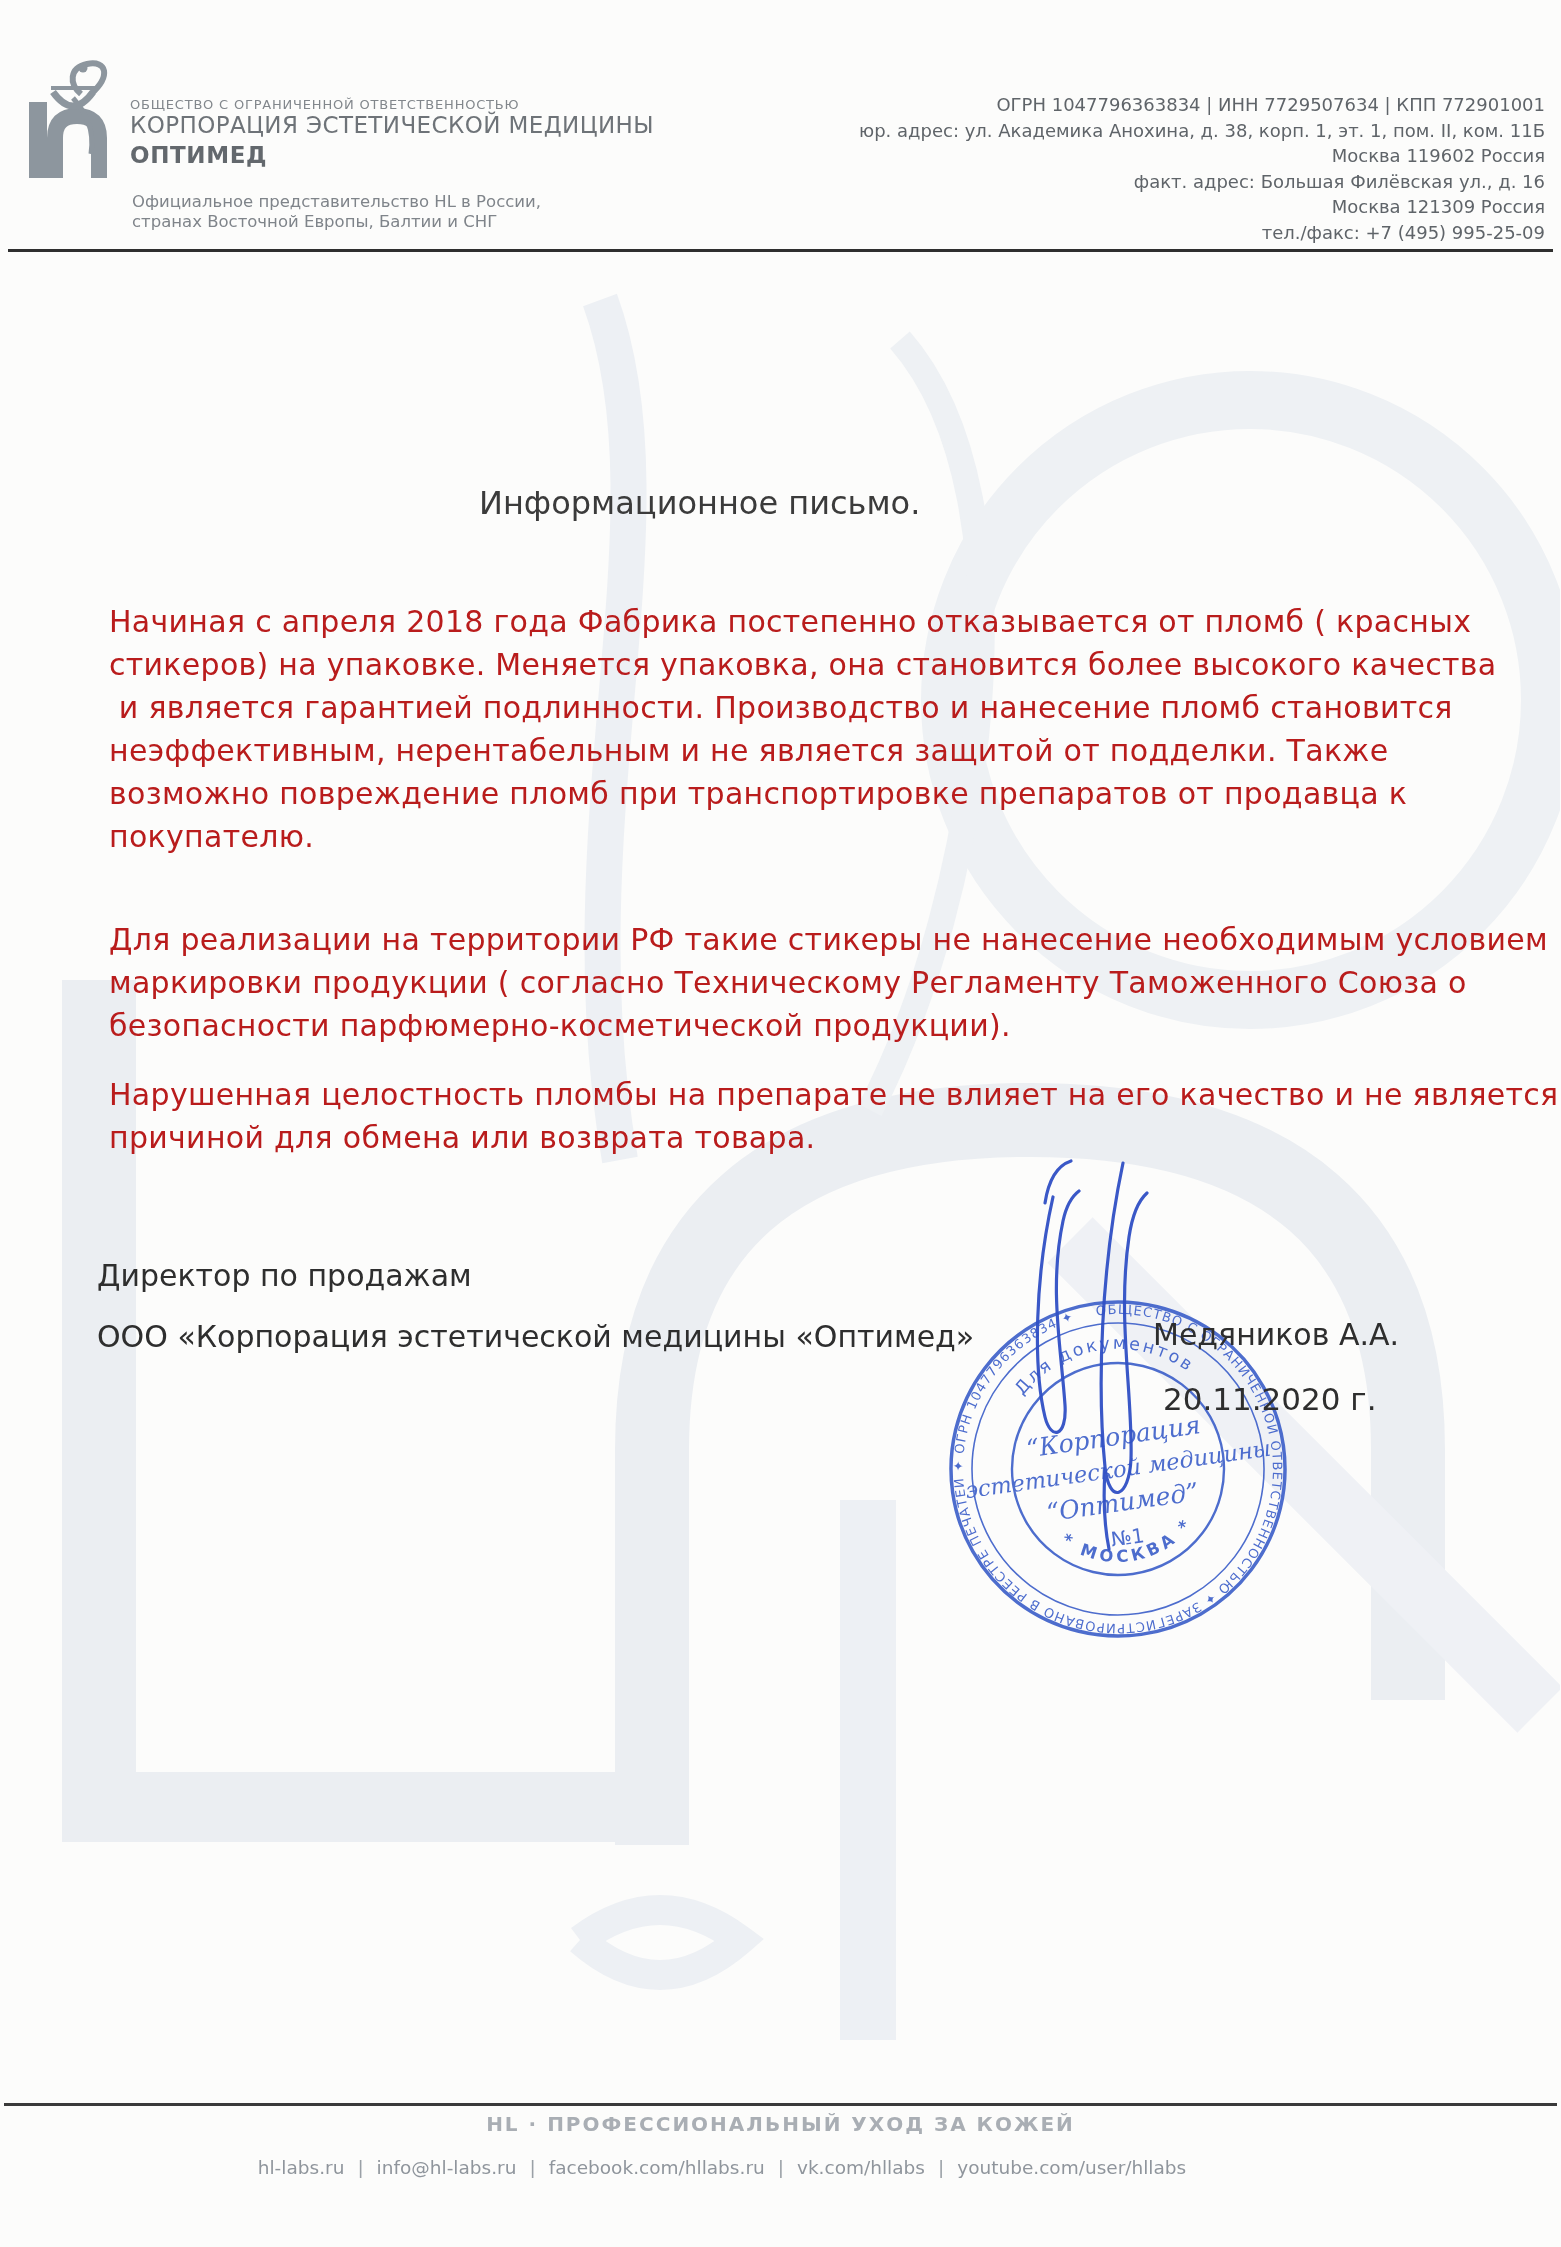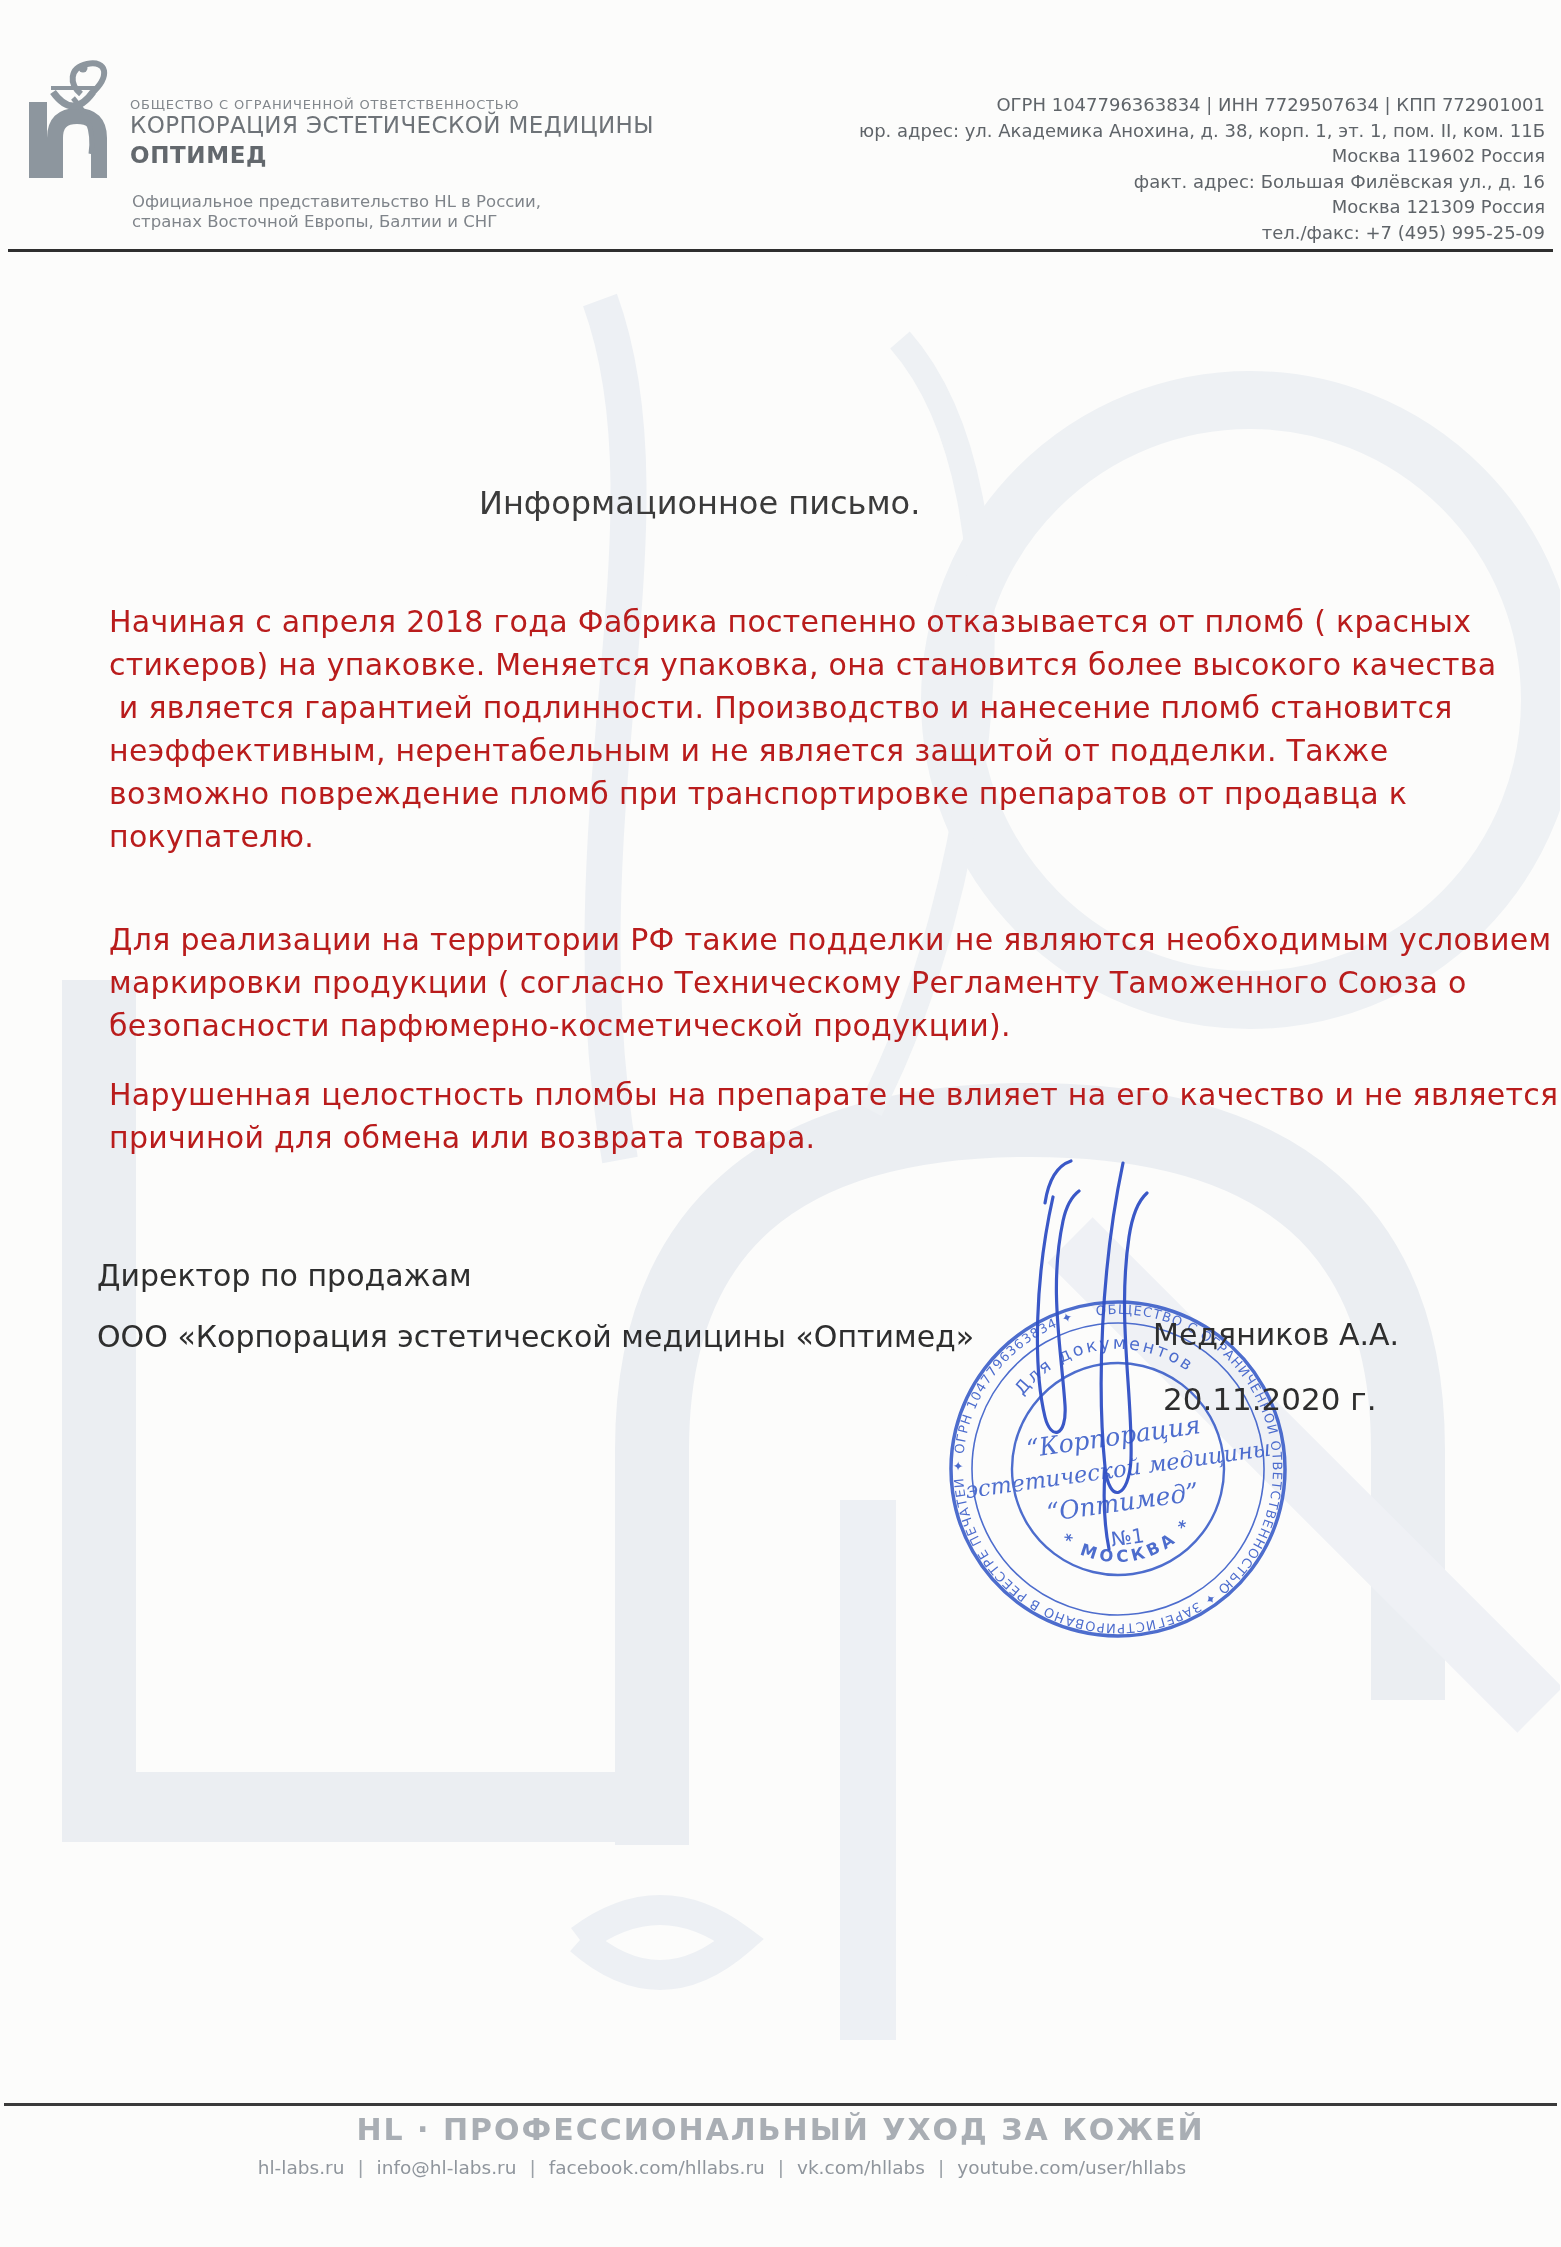--- a/index.html
+++ b/index.html
@@ -24,21 +24,21 @@
   .p1{top:600px;} .p2{top:918px;} .p3{top:1073px;}
   .sig-role{left:97px; top:1258px; font-size:30px; z-index:2;}
   .sig-co{left:97px; top:1319px; font-size:30px; z-index:2;}
   .sig-name{left:1153px; top:1317px; font-size:30px; z-index:4;}
   .sig-date{left:1163px; top:1381px; font-size:31px; z-index:4;}
   
   .stamp{left:942px; top:1293px; z-index:3; opacity:.9; transform:rotate(-8deg);}
   .handsign{left:1005px; top:1135px; z-index:5;}
   
   .rule-bottom{left:4px; top:2103px; width:1553px; background:#3a3a3a;}
-  .foot-tag{left:0; top:2112px; width:1561px; text-align:center; font-size:30px; font-weight:bold;
+  .foot-tag{left:0; top:2112px; width:1561px; text-align:center; font-size:20px; font-weight:bold;
             letter-spacing:2px; color:#a9aeb4; z-index:2;}
   .foot-links{left:0; top:2157px; width:1444px; text-align:center; font-size:18.5px; color:#8f959c; z-index:2;}
   .foot-links .sep{padding:0 13px; color:#9aa0a6;}
   
   .watermark{left:40px; top:260px; z-index:1;}
 </style>
 </head>
 <body>
 
 <div class="page">
@@ -93,21 +93,21 @@
   <div class="abs para p1">
     <div>Начиная с апреля 2018 года Фабрика постепенно отказывается от пломб ( красных</div>
     <div>стикеров) на упаковке. Меняется упаковка, она становится более высокого качества</div>
     <div>&nbsp;и является гарантией подлинности. Производство и нанесение пломб становится</div>
     <div>неэффективным, нерентабельным и не является защитой от подделки. Также</div>
     <div>возможно повреждение пломб при транспортировке препаратов от продавца к</div>
     <div>покупателю.</div>
   </div>
 
   <div class="abs para p2">
-    <div>Для реализации на территории РФ такие подделки не являются необходимым условием</div>
+    <div>Для реализации на территории РФ такие стикеры не нанесение необходимым условием</div>
     <div>маркировки продукции ( согласно Техническому Регламенту Таможенного Союза о</div>
     <div>безопасности парфюмерно-косметической продукции).</div>
   </div>
 
   <div class="abs para p3">
     <div>Нарушенная целостность пломбы на препарате не влияет на его качество и не является</div>
     <div>причиной для обмена или возврата товара.</div>
   </div>
 
   <div class="abs sig-role">Директор по продажам</div>

